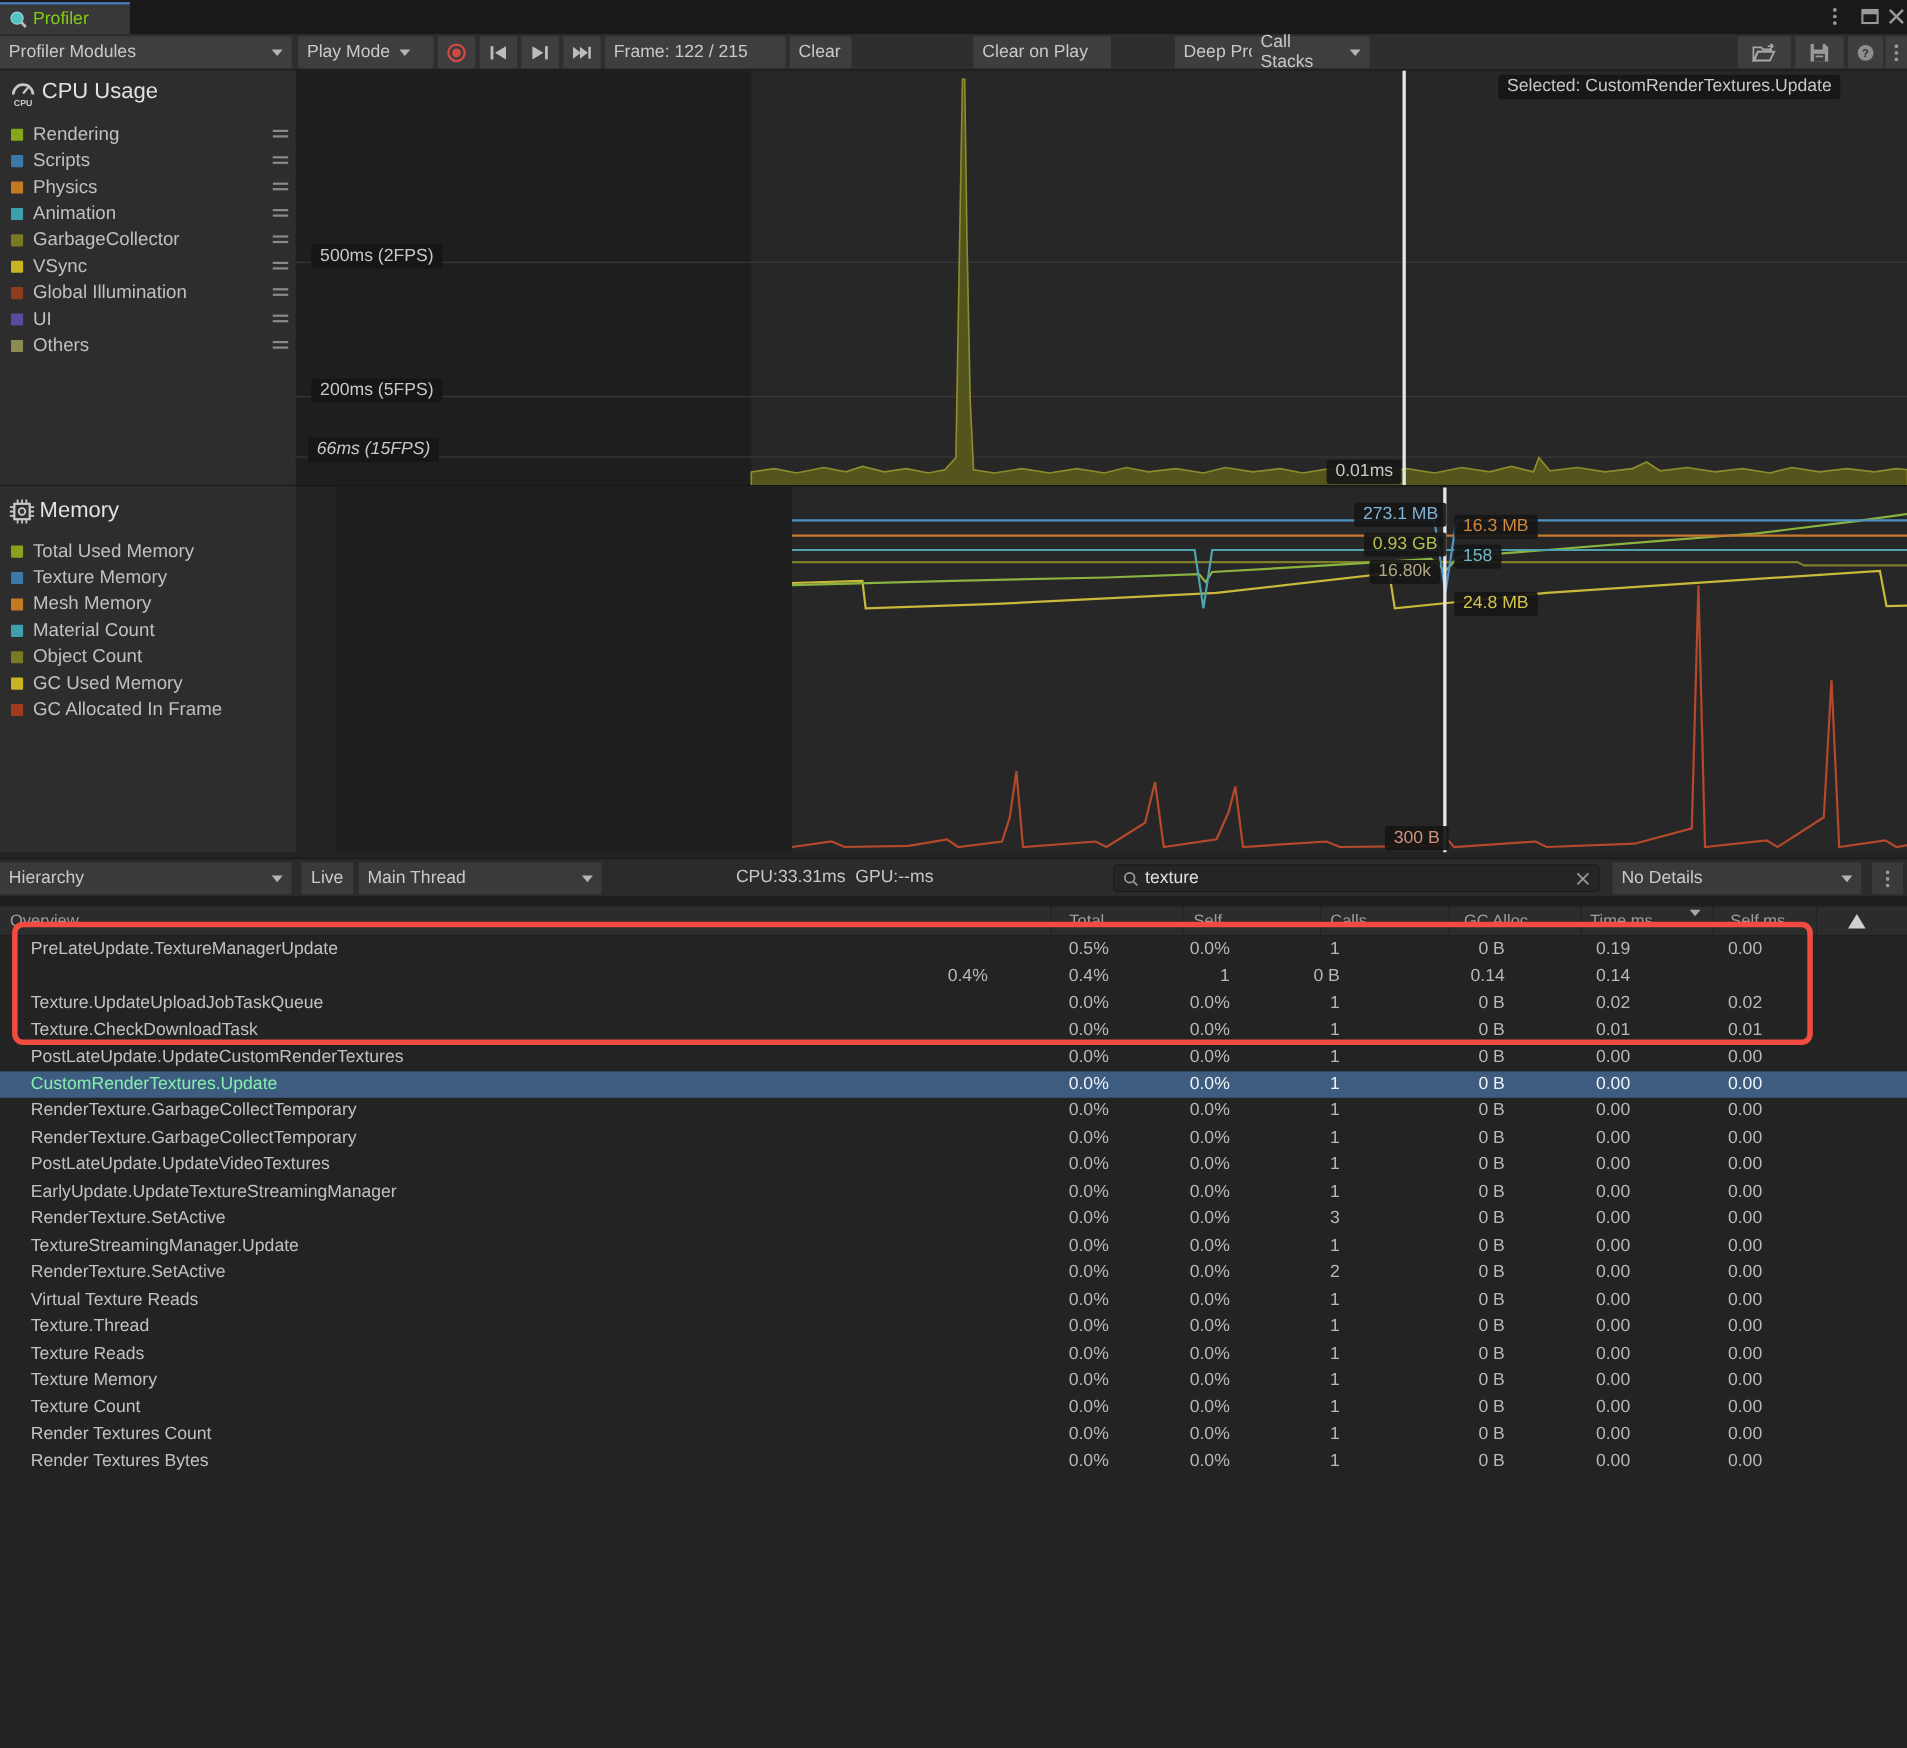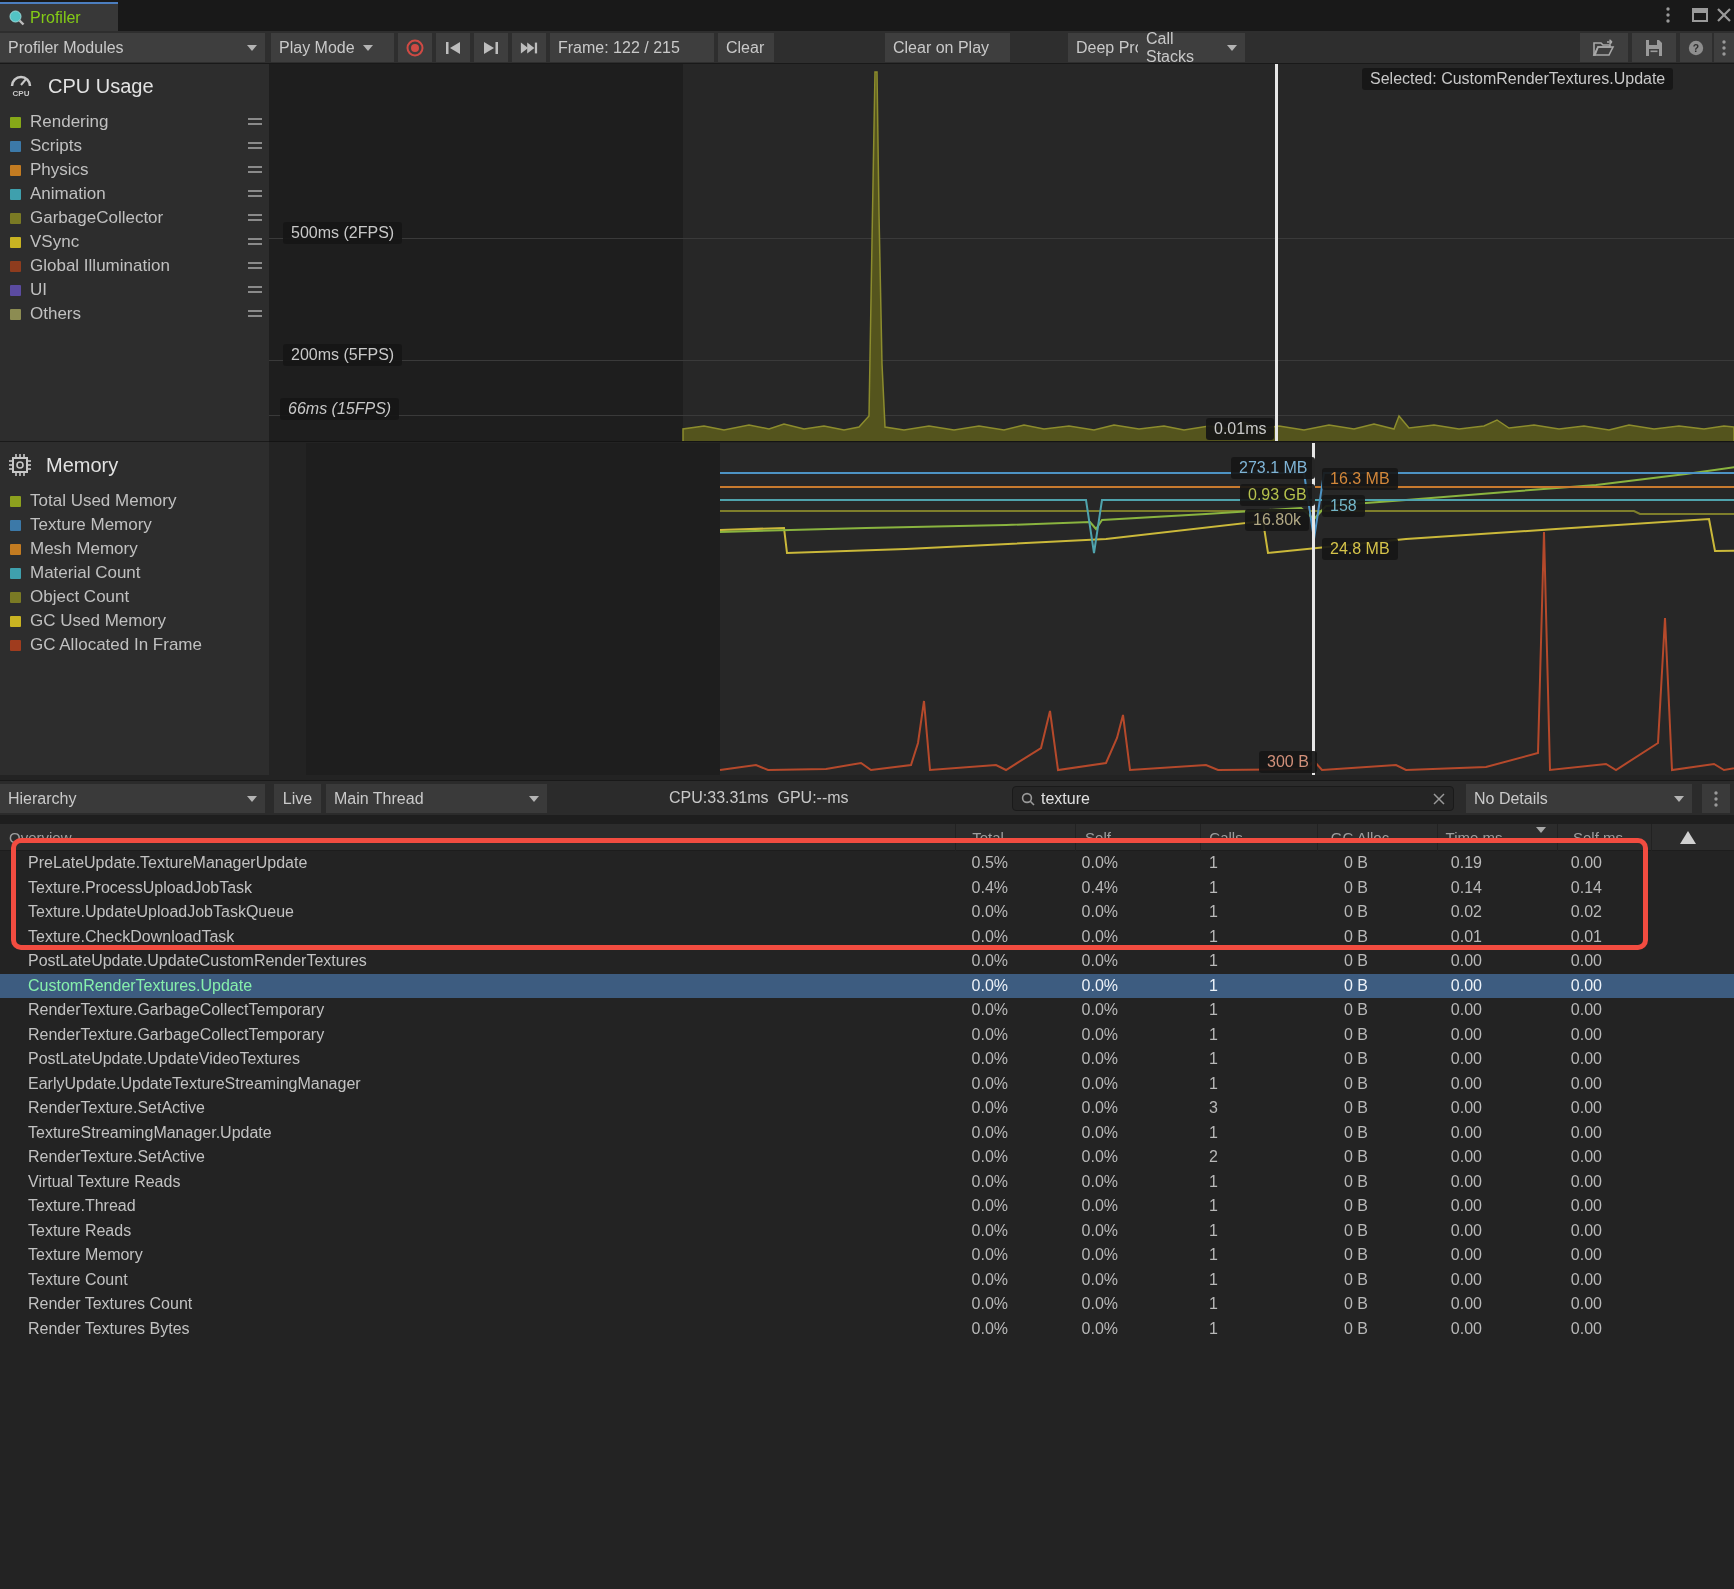--- a/index.html
+++ b/index.html
@@ -16,21 +16,21 @@
   
   #toolbar{position:absolute;left:0;top:31px;width:1734px;height:33px;background:#2e2e2e;border-bottom:1px solid #191919;box-sizing:border-box;}
   .tool{position:absolute;top:2px;height:29px;background:#3e3e3e;display:flex;align-items:center;
         font-size:16px;color:#c9c9c9;box-sizing:border-box;padding:0 8px;}
   .caret{width:0;height:0;border-left:5px solid transparent;border-right:5px solid transparent;
          border-top:6px solid #b4b4b4;margin-left:auto;}
   .caret2{width:0;height:0;border-left:5px solid transparent;border-right:5px solid transparent;
          border-top:6px solid #b4b4b4;}
   
   #leftpanel{position:absolute;left:0;top:64px;width:269px;height:711px;background:#2d2d2d;}
-  .mod-header{display:flex;align-items:flex-end;gap:14px;font-size:20px;color:#e2e2e2;padding:8px 0 6px 8px;}
+  .mod-header{display:flex;align-items:flex-start;gap:4px;font-size:20px;color:#e2e2e2;padding:8px 0 6px 8px;}
   .legend-item{display:flex;align-items:center;height:24px;padding-left:10px;font-size:17px;color:#c0c0c0;position:relative;}
   .swatch{width:11px;height:11px;border-radius:1px;margin-right:9px;flex:0 0 auto;}
   .handle{position:absolute;right:7px;top:8px;width:14px;}
   .handle i{display:block;height:2px;background:#8a8a8a;margin-bottom:3px;}
   #cpu-section{position:absolute;left:0;top:0;width:269px;height:378px;border-bottom:1px solid #1a1a1a;box-sizing:border-box;}
   #mem-section{position:absolute;left:0;top:379px;width:269px;height:332px;}
   
   .chart{position:absolute;left:269px;background:#1e1e1e;overflow:hidden;}
   #cpu-chart{top:64px;width:1465px;height:378px;border-bottom:1px solid #141414;box-sizing:border-box;}
   #mem-chart{top:443px;width:1465px;height:332px;margin-left:37px;}
@@ -427,21 +427,20 @@
         <span class="name">PreLateUpdate.TextureManagerUpdate</span>
         <span class="num">0.5%</span>
         <span class="num">0.0%</span>
         <span class="num">1</span>
         <span class="num">0 B</span>
         <span class="num">0.19</span>
         <span class="num">0.00</span>
         <span></span>
       </div>
       <div class="trow">
-        <span class="name">Texture.ProcessUploadJobTask</span>
         <span class="num">0.4%</span>
         <span class="num">0.4%</span>
         <span class="num">1</span>
         <span class="num">0 B</span>
         <span class="num">0.14</span>
         <span class="num">0.14</span>
         <span></span>
       </div>
       <div class="trow">
         <span class="name">Texture.UpdateUploadJobTaskQueue</span>

